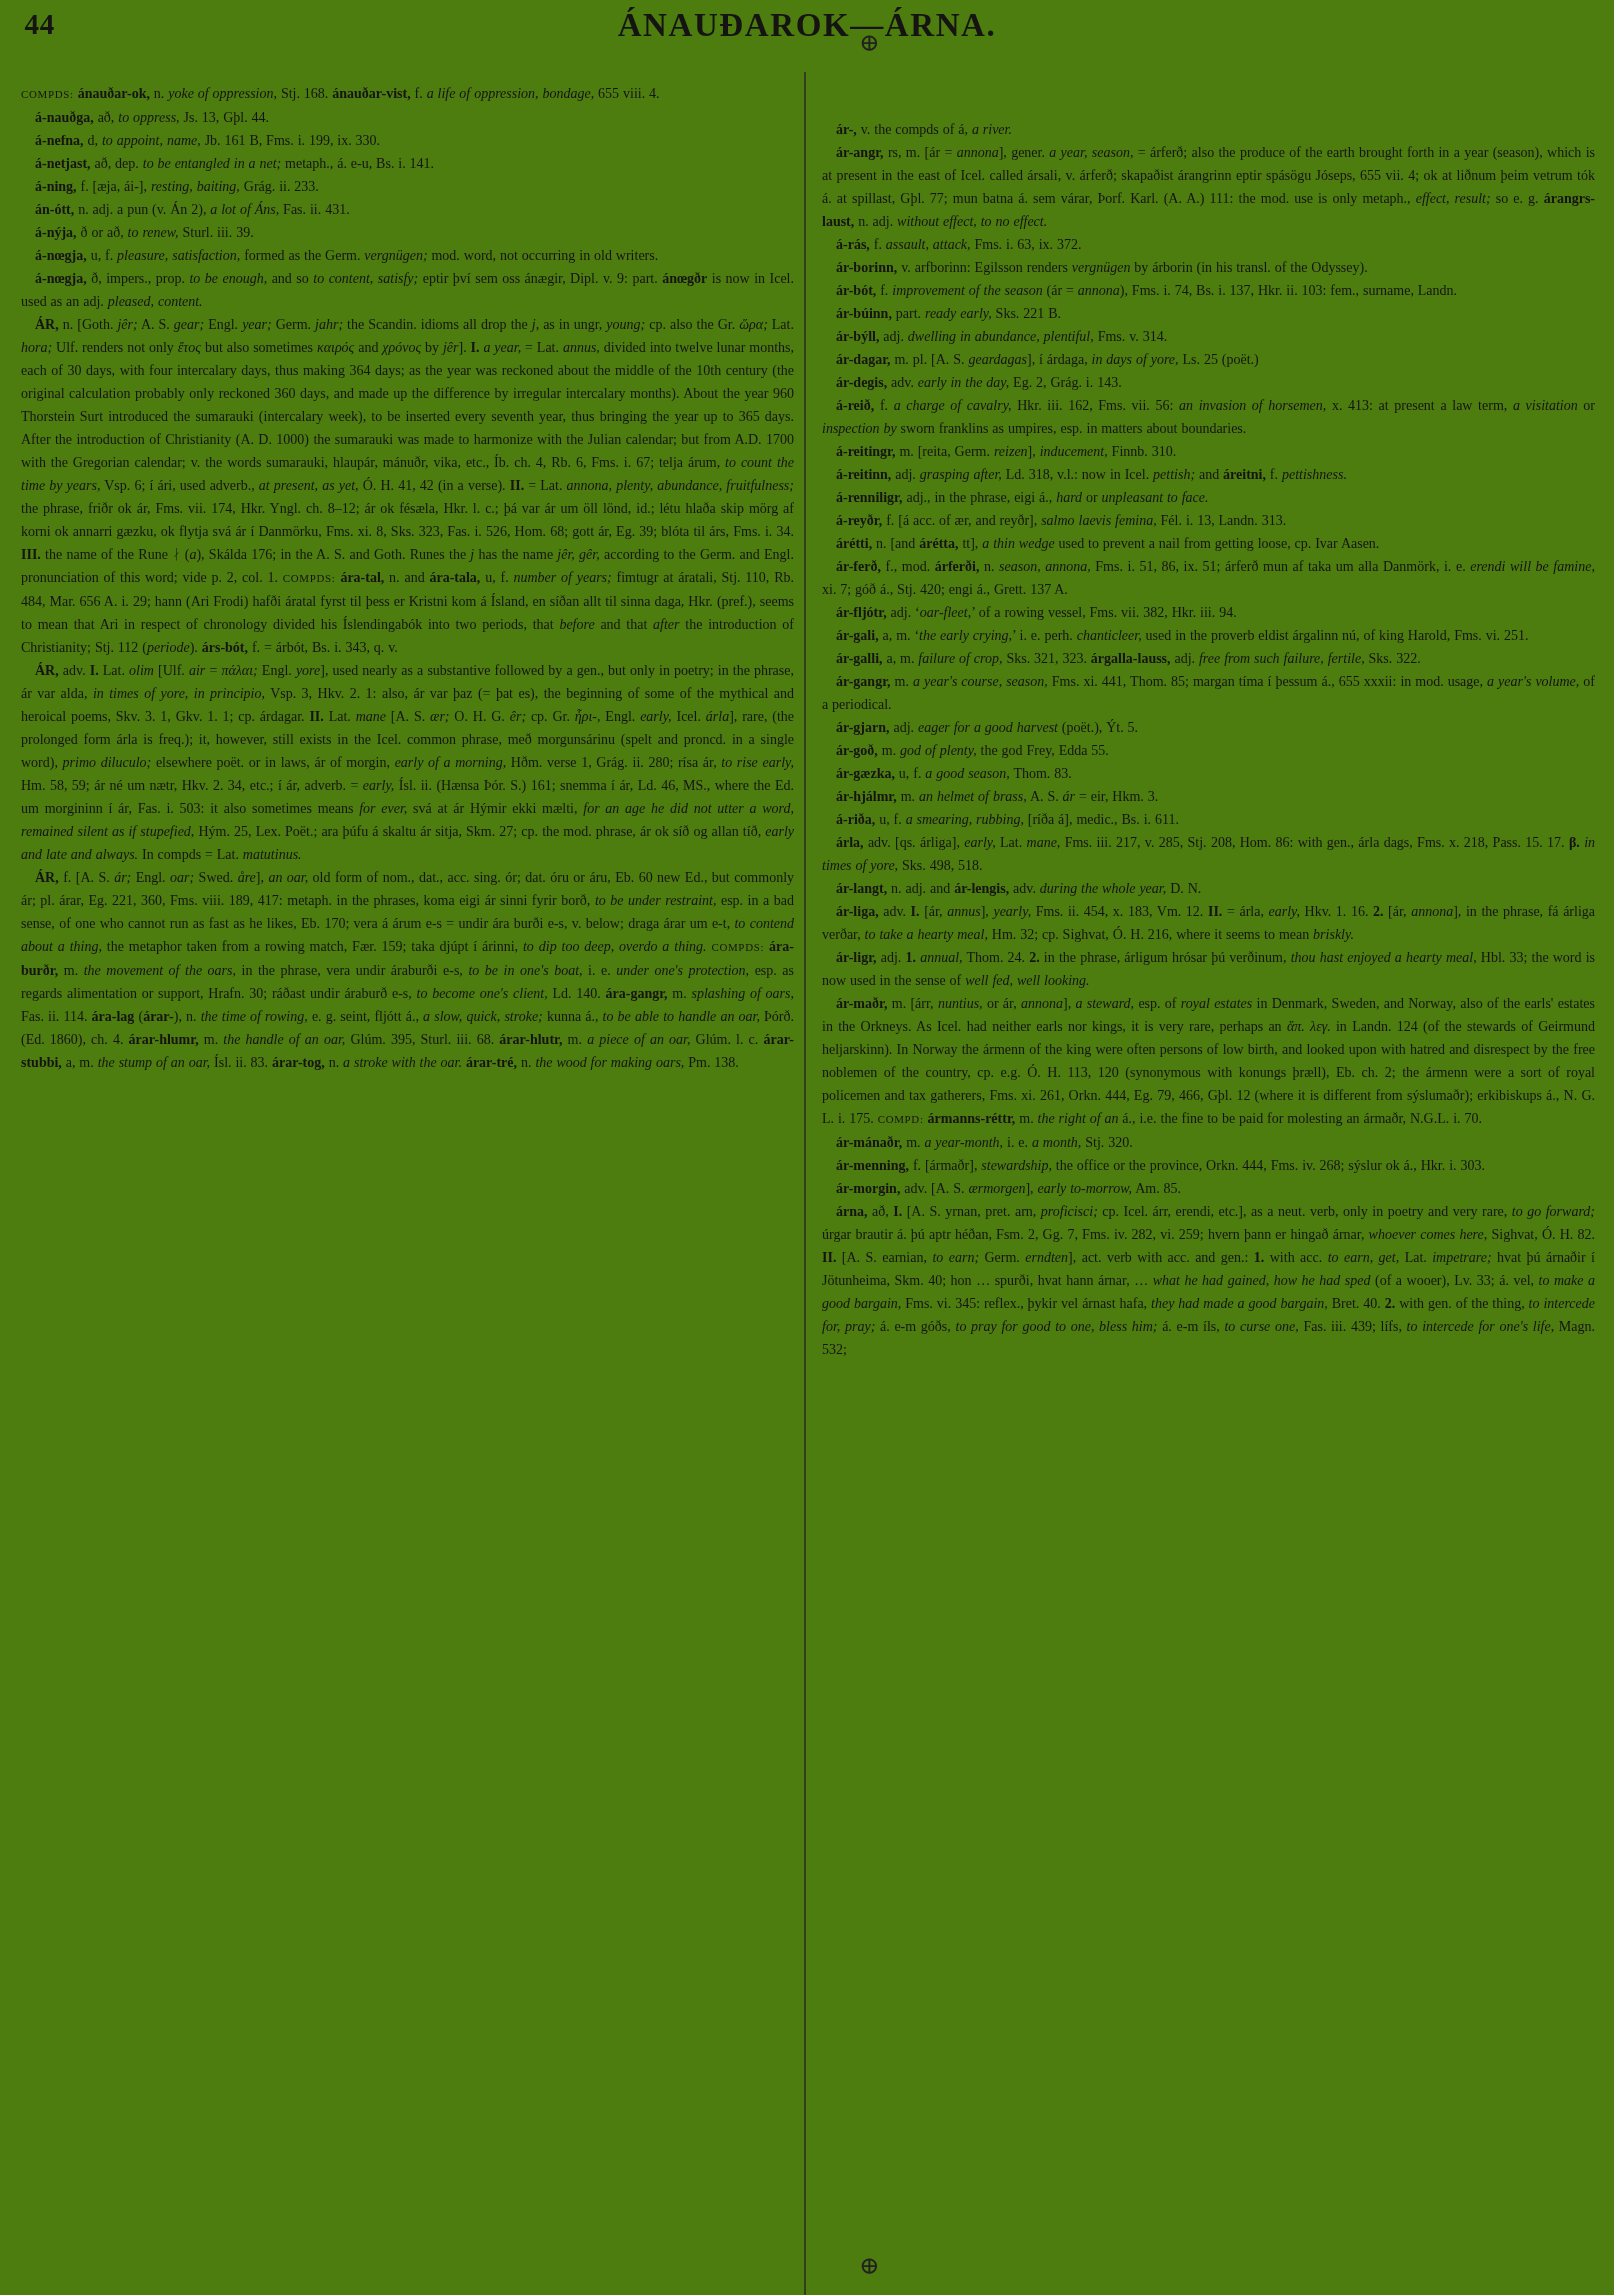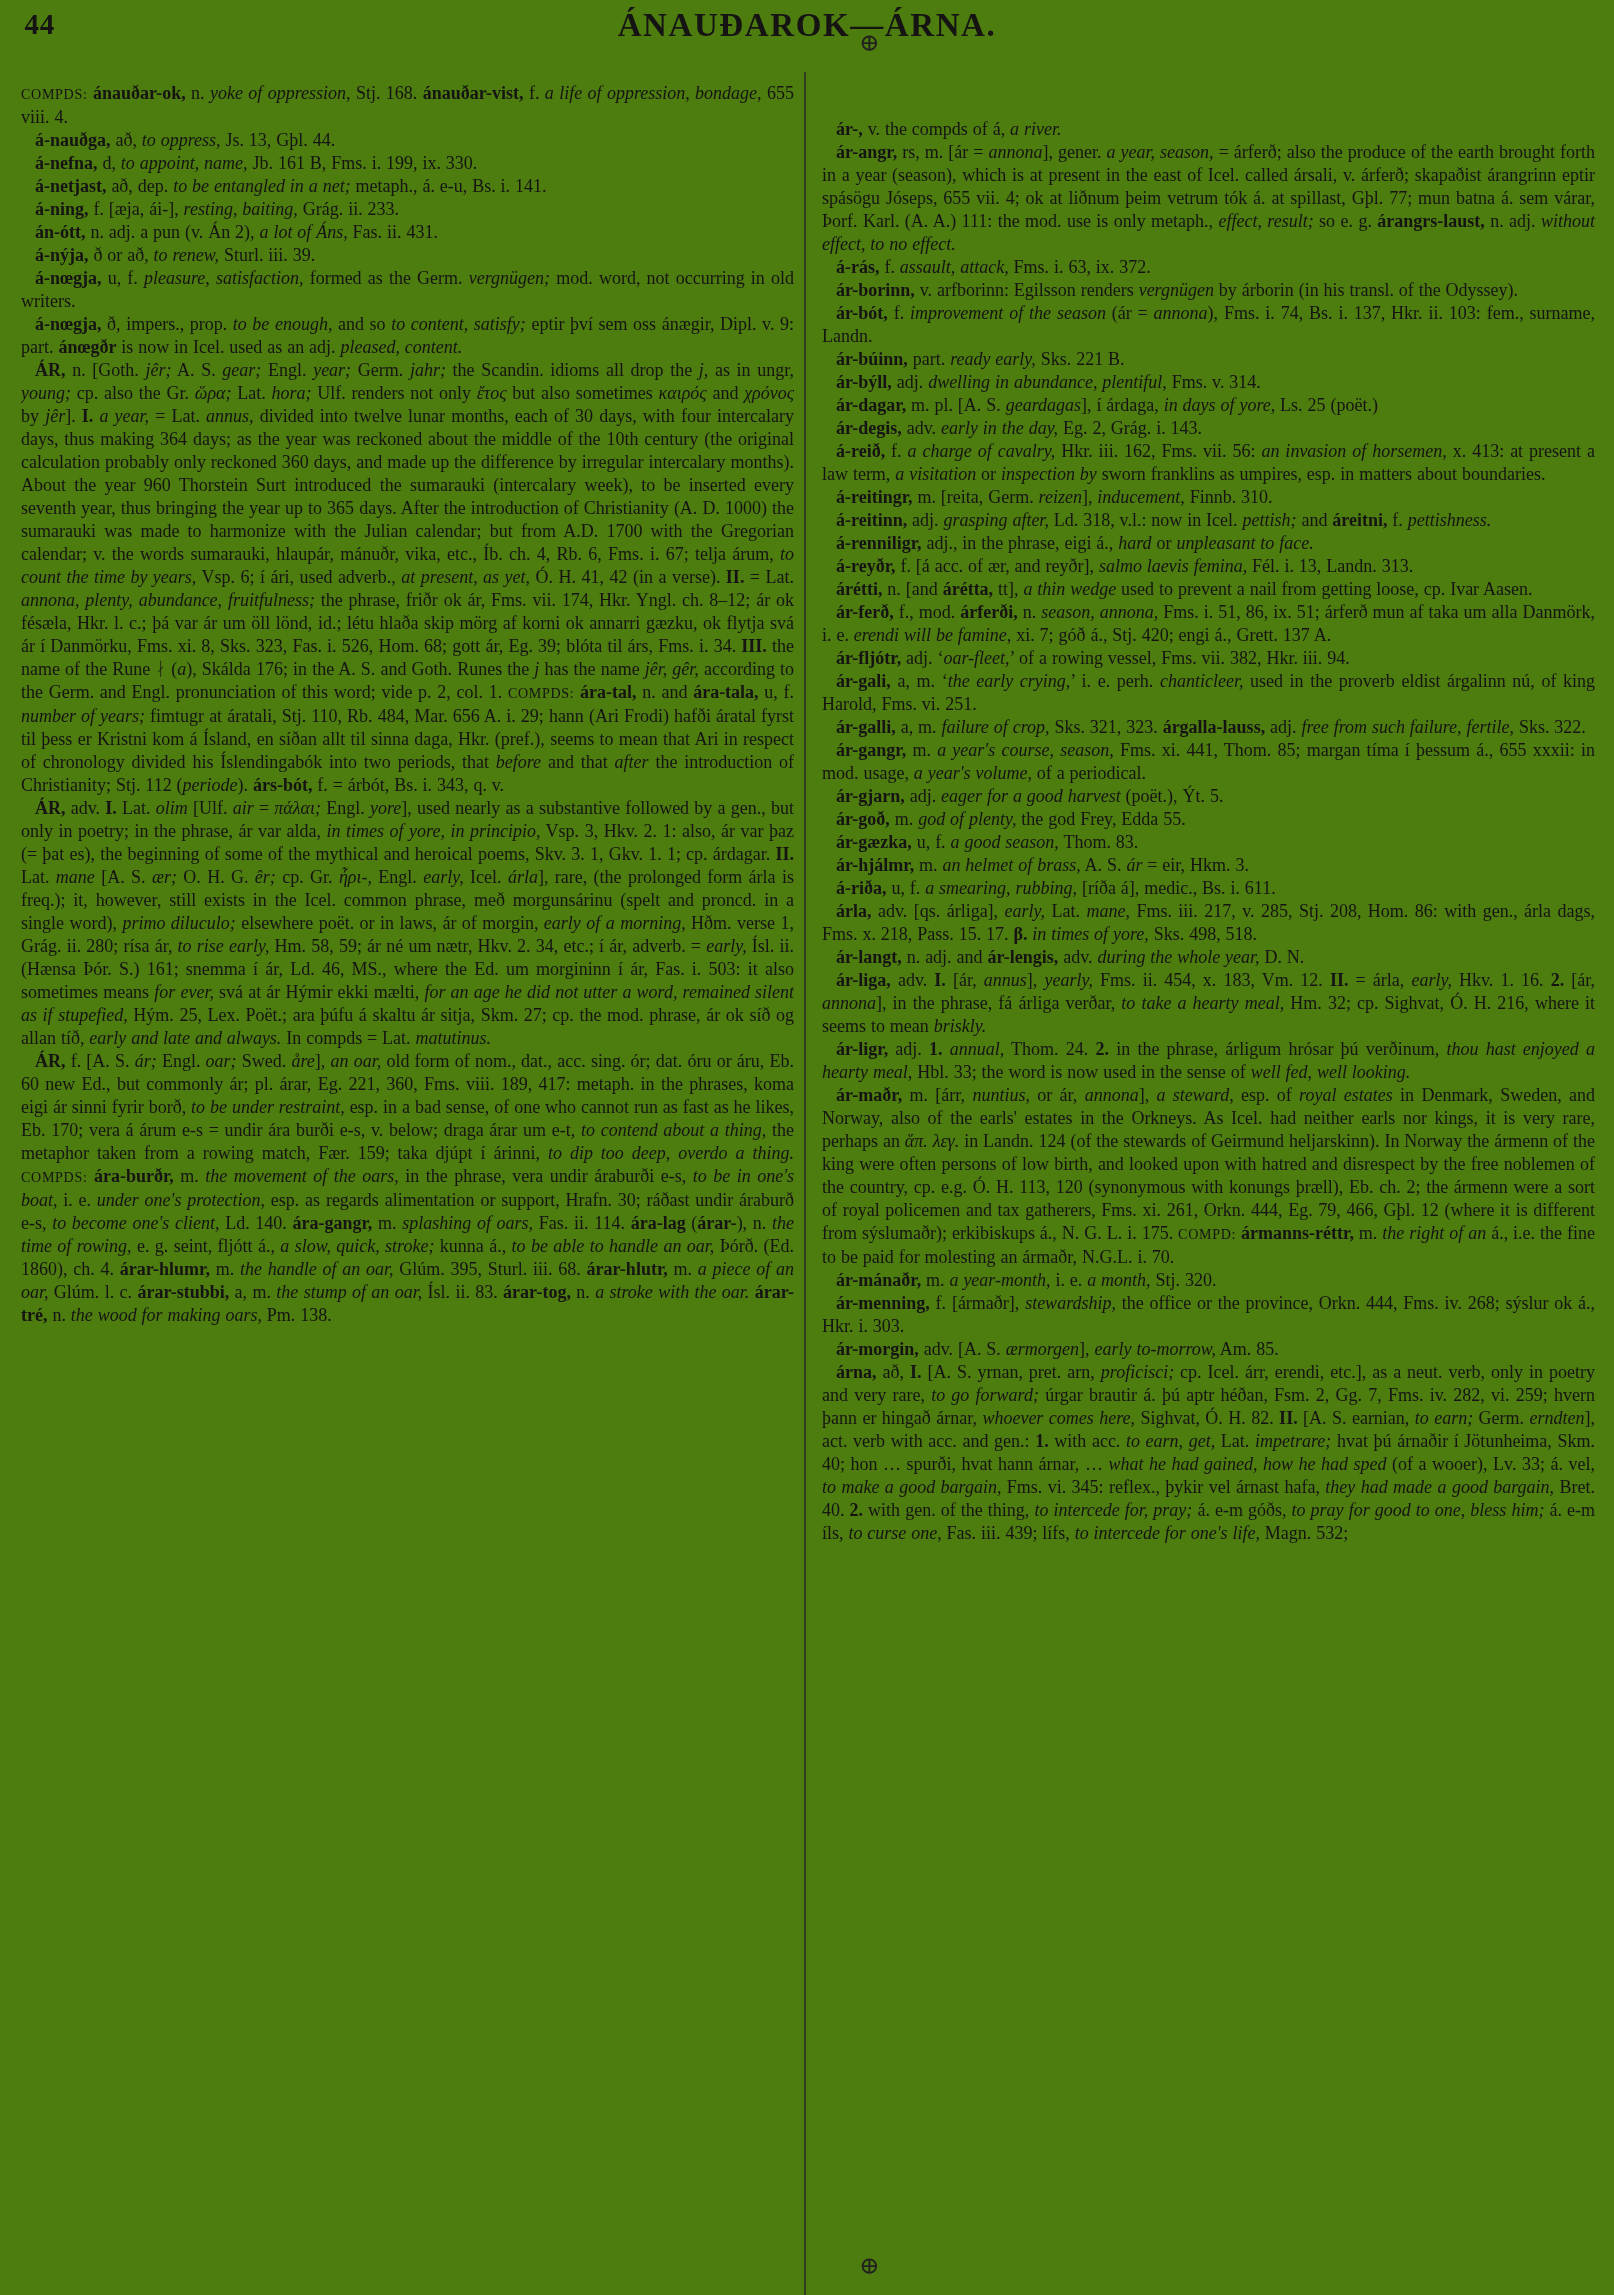--- a/index.html
+++ b/index.html
@@ -33,21 +33,21 @@
   .column{
     position:absolute;top:82px;width:773px;height:2209px;
     overflow:hidden;
   }
   .column.left{left:21px;}
   .column.right{left:822px;margin-top:36px;}
   p.entry{
     margin:0;
     text-indent:14px;
     text-align:justify;
-    font-size:18px;
+    font-size:14px;
     line-height:23px;
     word-spacing:0.4px;
   }
   p.entry.flush{text-indent:0;}
   .seg-b{font-weight:700;}
   .seg-i{font-style:italic;}
   .seg-sc{font-size:0.78em;letter-spacing:0.7px;}
 </style>
 </head>
 <body>

